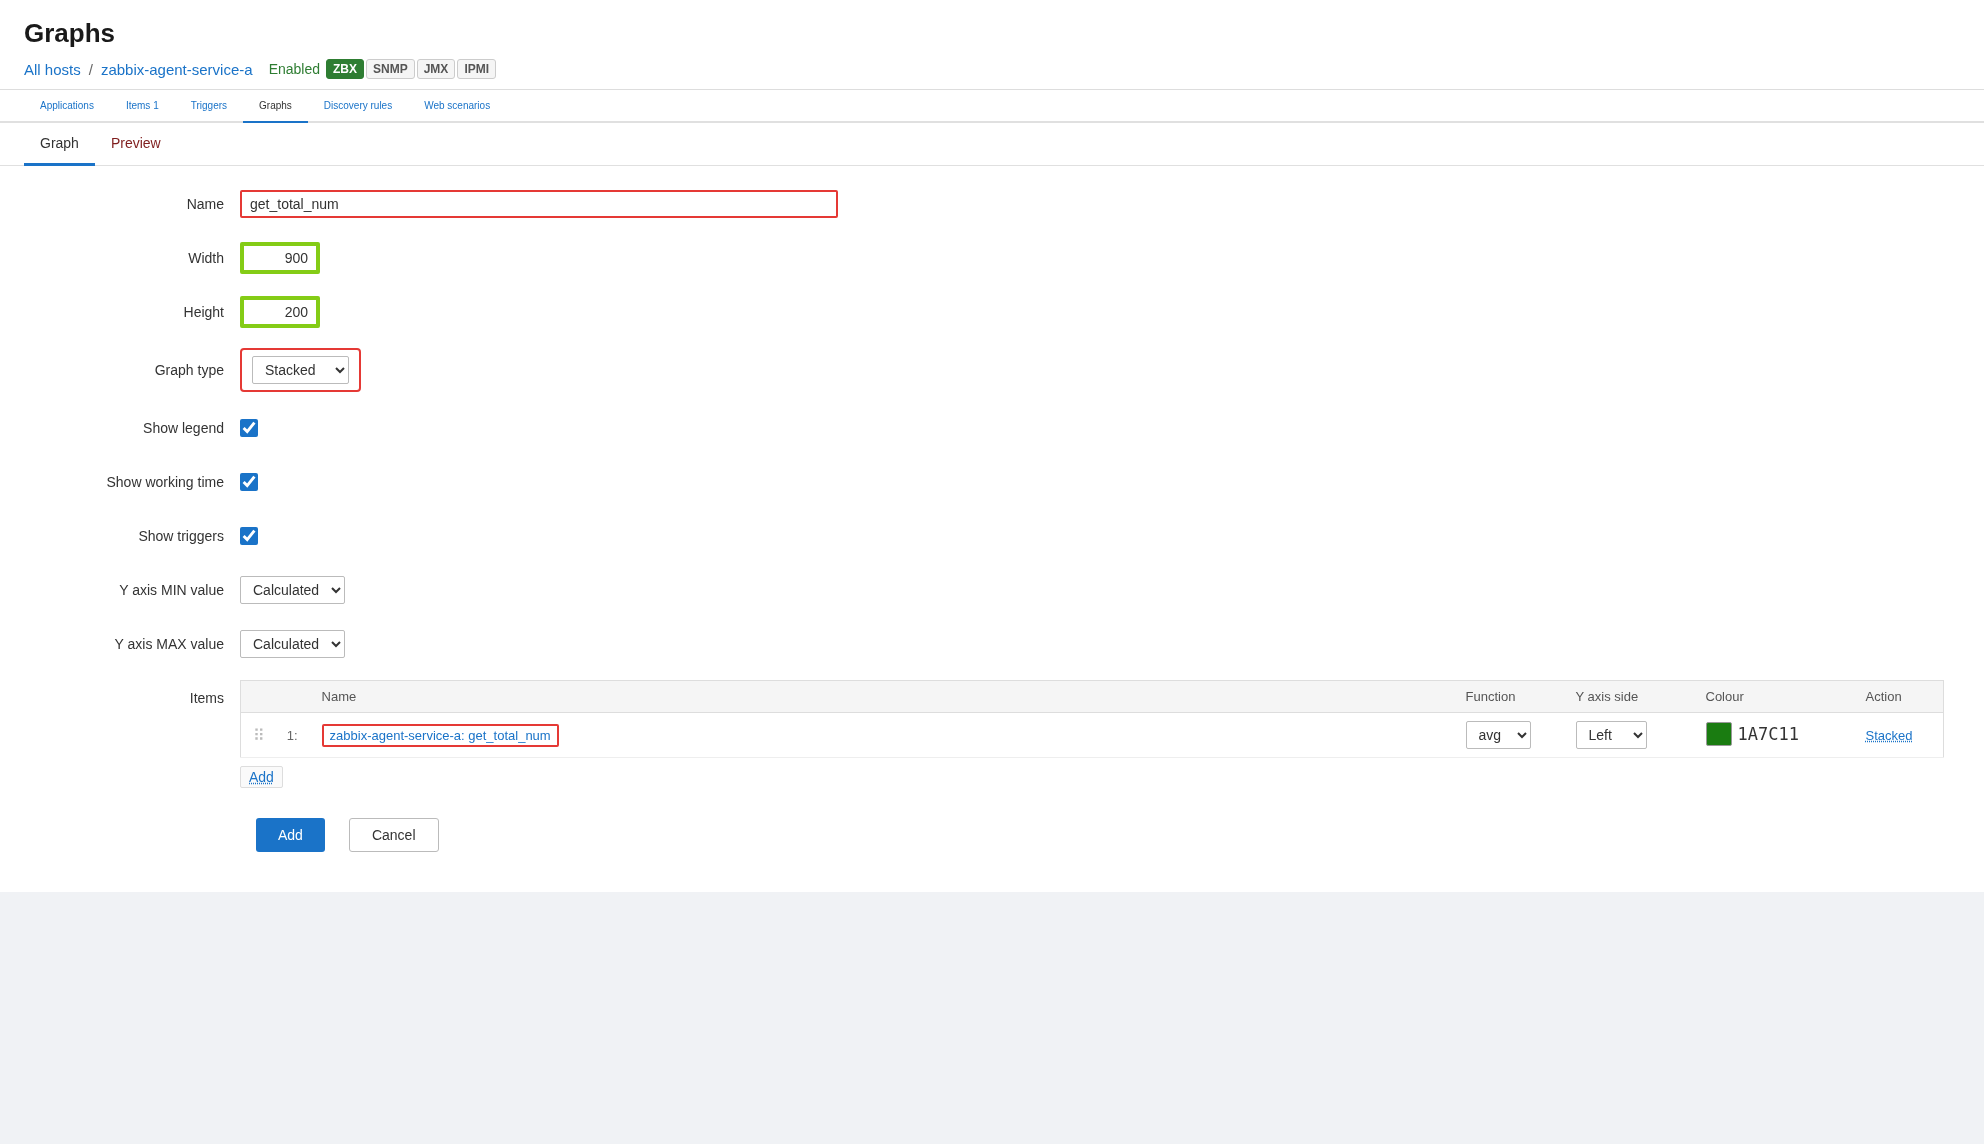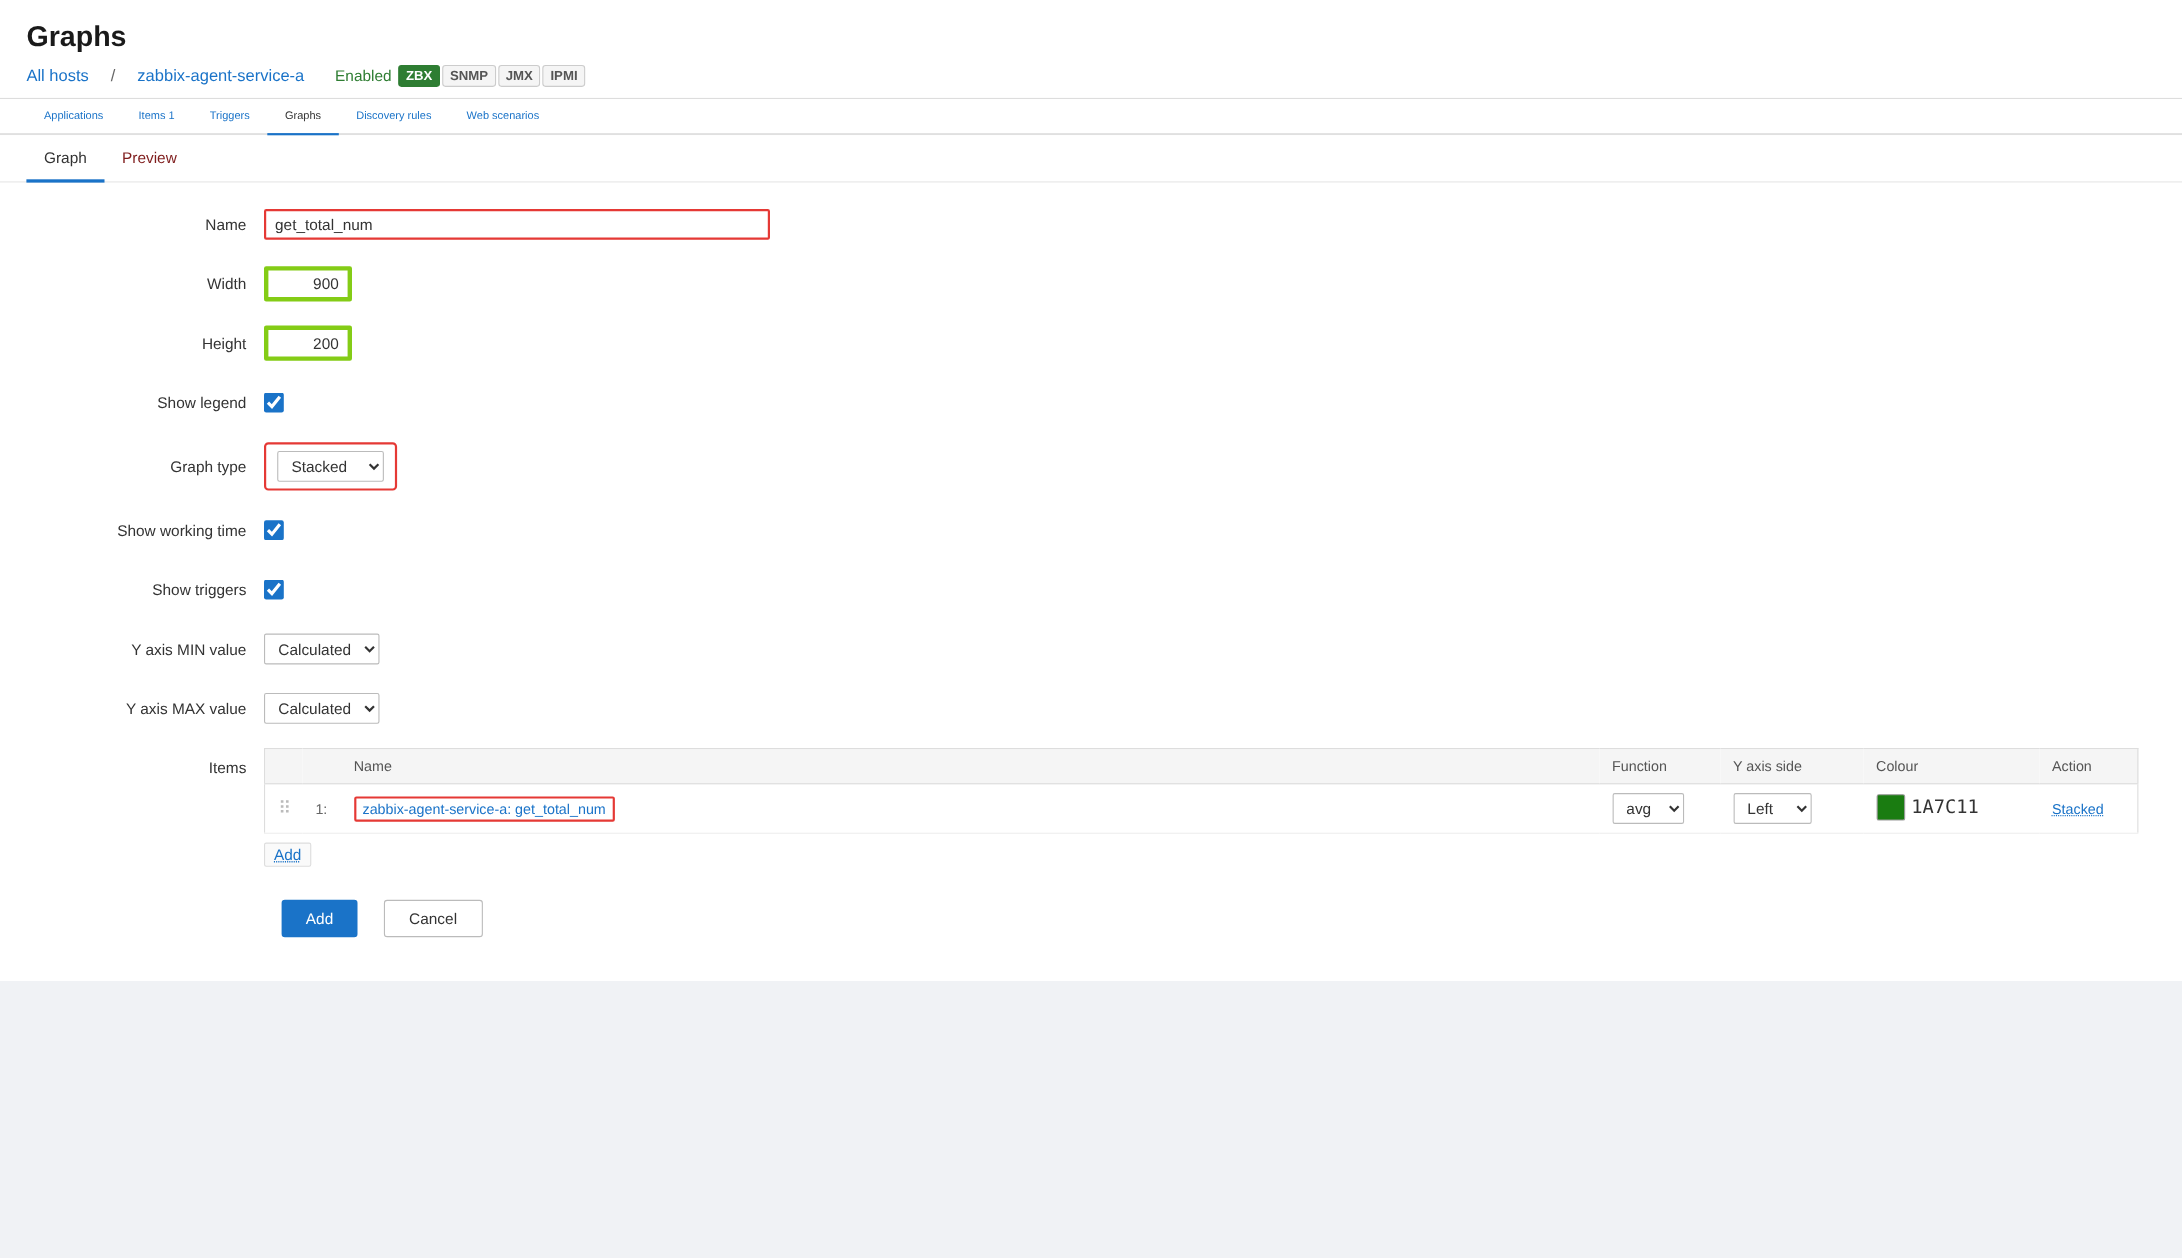--- a/index.html
+++ b/index.html
@@ -16,21 +16,21 @@
     }
     .page-title {
       font-size: 26px;
       font-weight: bold;
       color: #1a1a1a;
       margin-bottom: 10px;
     }
     .breadcrumb-nav {
       display: flex;
       align-items: center;
-      gap: 16px;
+      gap: 4px;
       flex-wrap: wrap;
       margin-bottom: 0;
     }
     .breadcrumb-link {
       color: #1a73c8;
       text-decoration: none;
       font-size: 15px;
     }
     .breadcrumb-sep {
       color: #666;
@@ -134,21 +134,21 @@
     .form-control {
       font-size: 14px;
       padding: 4px 8px;
       border: 4px solid #84cc16;
       border-radius: 2px;
       background: #fff;
       color: #333;
       outline: none;
     }
     .input-name {
-      width: 460px;
+      width: 598px;
     }
     .input-narrow {
       width: 80px;
       text-align: right;
     }
     .select-control {
       font-size: 14px;
       padding: 4px 8px;
       border: 1px solid #bbb;
       border-radius: 2px;
@@ -326,34 +326,34 @@
       <div class="form-label">Width</div>
       <input type="text" class="form-control input-narrow" value="900" style="">
     </div>
 
     <div class="form-row">
       <div class="form-label">Height</div>
       <input type="text" class="form-control input-narrow" value="200" style="">
     </div>
 
     <div class="form-row">
-      <div class="form-label">Show legend</div>
-      <input type="checkbox" class="checkbox-control" checked="" style="">
-    </div>
-
-    <div class="form-row">
       <div class="form-label">Graph type</div>
       <div class="highlighted-group">
         <select class="select-control">
           <option>Normal</option>
           <option selected="">Stacked</option>
           <option>Pie</option>
           <option>Exploded</option>
         </select>
       </div>
+    </div>
+
+    <div class="form-row">
+      <div class="form-label">Show legend</div>
+      <input type="checkbox" class="checkbox-control" checked="" style="">
     </div>
 
     <div class="form-row">
       <div class="form-label">Show working time</div>
       <input type="checkbox" class="checkbox-control" checked="" style="">
     </div>
 
     <div class="form-row">
       <div class="form-label">Show triggers</div>
       <input type="checkbox" class="checkbox-control" checked="" style="">

